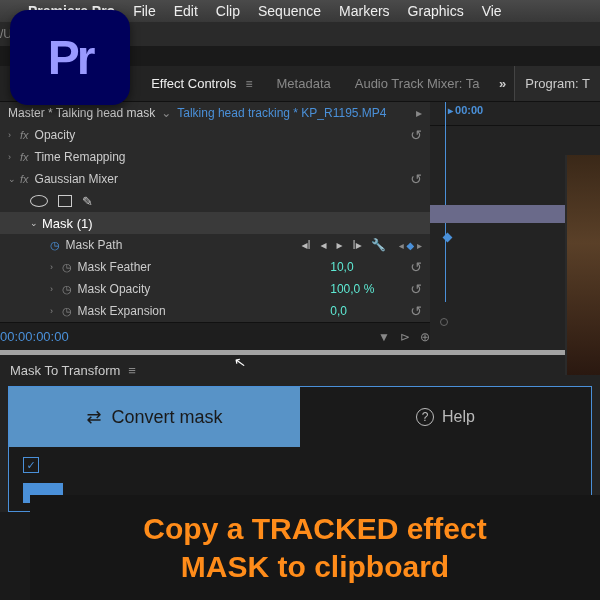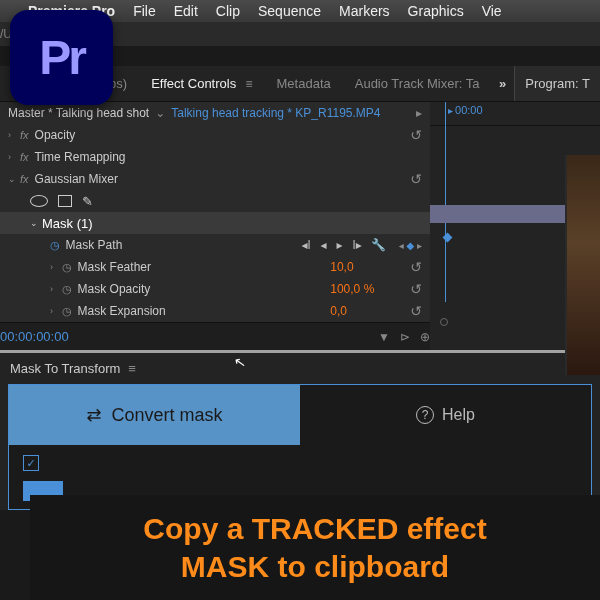--- a/index.html
+++ b/index.html
@@ -5,54 +5,54 @@
   * { box-sizing: border-box; margin: 0; padding: 0; font-family: 'Segoe UI', -apple-system, sans-serif; }
   body { width: 600px; height: 600px; background: #1a1a1a; color: #ccc; font-size: 13px; overflow: hidden; position: relative; }
   
   
   .menubar { height: 22px; background: linear-gradient(#4a4a4a,#383838); display: flex; align-items: center; padding: 0 10px; gap: 18px; font-size: 14px; color: #eee; }
   .menubar .apple { font-size: 14px; }
   .menubar span { cursor: default; }
   .titlebar { height: 24px; background: #2a2a2a; display: flex; justify-content: flex-start; align-items: center; color: #888; font-size: 12px; }
   
   
-  .appicon { position: absolute; top: 10px; left: 10px; width: 103px; height: 95px; background: #00005b; border-radius: 18px; display: flex; align-items: center; justify-content: center; font-family: Arial, sans-serif; font-weight: 700; font-size: 48px; color: #9999ff; letter-spacing: -3px; box-shadow: 0 4px 10px rgba(0,0,0,0.5); z-index: 10; }
+  .appicon { position: absolute; top: 10px; left: 10px; width: 120px; height: 95px; background: #00005b; border-radius: 18px; display: flex; align-items: center; justify-content: center; font-family: Arial, sans-serif; font-weight: 700; font-size: 48px; color: #9999ff; letter-spacing: -3px; box-shadow: 0 4px 10px rgba(0,0,0,0.5); z-index: 10; }
   
   
   .panel-row { display: flex; height: 36px; align-items: center; background: #232323; border-bottom: 1px solid #111; margin-top: 20px; }
   .panel-tabs { display: flex; gap: 24px; padding-left: 26px; flex: 1; align-items: center; color: #888; font-size: 13px; }
   .panel-tabs .active { color: #eee; }
   .hamburger { color: #888; font-size: 12px; margin-left: 6px; }
   .more { color: #ccc; padding: 0 8px; font-weight: bold; }
   .right-panel-tab { padding: 12px 10px; color: #ccc; border-left: 1px solid #444; height: 100%; display: flex; align-items: center; background: #2a2a2a; }
   
   
   .ec-body { background: #232323; display: flex; }
   .ec-left { width: 430px; background: #2a2a2a; }
-  .ec-right { flex: 1; background: #232323; position: relative; }
+  .ec-right { flex: 1; background: #232323; position: relative; font-weight: bold; }
   
   .clip-header { display: flex; align-items: center; padding: 4px 8px; background: #2a2a2a; font-size: 12px; gap: 6px; }
   .clip-header .master { color: #ccc; }
   .clip-header .clip { color: #4a90d9; }
   .clip-header .chev { color: #888; }
   
   .playhead-area { height: 24px; background: #232323; position: relative; border-bottom: 1px solid #111; }
   .playhead { position: absolute; left: 18px; top: 2px; color: #4a90d9; font-size: 11px; }
   .playhead::before { content: '▸'; color: #4a90d9; margin-right: 2px; font-size: 10px; }
   .playhead-line { position: absolute; left: 15px; top: 0; width: 1px; height: 200px; background: #4a90d9; }
   
   
   .prop { display: flex; align-items: center; height: 22px; padding-left: 8px; font-size: 12px; color: #ccc; }
   .prop .tw { width: 12px; color: #888; font-size: 9px; cursor: pointer; }
   .prop .fx { font-style: italic; color: #888; margin-right: 6px; font-size: 11px; }
   .prop .name { flex: 1; }
   .prop .reset { color: #888; font-size: 14px; margin-right: 8px; cursor: pointer; }
   .prop.sub2 { padding-left: 50px; }
   .prop .stopwatch { color: #888; margin-right: 6px; font-size: 11px; }
-  .prop .val { color: #f97316; width: 80px; }
+  .prop .val { color: #5eead4; width: 80px; }
   .prop .kf-nav { color: #888; font-size: 10px; margin-right: 8px; }
   
   .mask-shapes { padding-left: 30px; height: 22px; display: flex; align-items: center; gap: 10px; }
   .shape-ellipse { width: 18px; height: 12px; border: 1.5px solid #ccc; border-radius: 50%; }
   .shape-rect { width: 14px; height: 12px; border: 1.5px solid #ccc; }
   .shape-pen { color: #ccc; font-size: 13px; }
   
   .mask-row { background: #3a3a3a; padding-left: 30px; height: 22px; display: flex; align-items: center; }
   .mask-row .tw { width: 12px; color: #ccc; font-size: 9px; }
   .mask-row .name { color: #ffffff; text-align: center; }
@@ -64,21 +64,21 @@
   .timecode .tools { margin-left: auto; color: #888; display: flex; gap: 10px; font-size: 12px; }
   
   
   .track-area { position: relative; }
   .track-clip { position: absolute; top: 103px; left: 0; right: 0; height: 18px; background: #6a6a8a; }
   .kf-diamond { position: absolute; left: 14px; width: 7px; height: 7px; background: #4a90d9; transform: rotate(45deg); }
   .scrub-dots { position: absolute; bottom: 6px; left: 10px; right: 10px; display: flex; justify-content: space-between; }
   .scrub-dots span { width: 8px; height: 8px; border: 1px solid #666; border-radius: 50%; }
   
   
-  .mtt { background: #232323; border-top: 3px solid #a3a3a3; }
+  .mtt { background: #232323; border-top: 5px solid #a3a3a3; }
   .mtt-head { padding: 8px 10px; color: #ccc; font-size: 13px; display: flex; align-items: center; gap: 8px; }
   .mtt-body { background: #1a1a1a; margin: 0 8px; border: 1px solid #4a90d9; padding: 0; }
   .convert-bar { background: #5893c7; height: 60px; display: flex; align-items: center; justify-content: center; gap: 10px; color: #1a1a1a; font-size: 18px; font-weight: 500; }
   .help-area { display: flex; align-items: center; justify-content: center; gap: 8px; color: #bbb; height: 60px; font-size: 16px; }
   .convert-row { display: flex; }
   .convert-row > div { flex: 1; }
   .checkbox-row { padding: 10px 14px; display: flex; align-items: center; }
   .checkbox { width: 16px; height: 16px; border: 1px solid #4a90d9; background: #1a1a1a; display: flex; align-items: center; justify-content: center; color: #4a90d9; font-size: 11px; }
   .blue-bar { height: 20px; background: #4a90d9; margin: 0 14px 8px; width: 40px; }
   
@@ -119,21 +119,21 @@
     <span>Metadata</span>
     <span>Audio Track Mixer: Ta</span>
   </div>
   <span class="more">»</span>
   <div class="right-panel-tab">Program: T</div>
 </div>
 
 <div class="ec-body">
   <div class="ec-left">
     <div class="clip-header">
-      <span class="master">Master * Talking head shot</span>
+      <span class="master">Master * Talking head mask</span>
       <span class="chev">⌄</span>
       <span class="clip">Talking head tracking * KP_R1195.MP4</span>
       <span class="chev" style="margin-left:auto">▸</span>
     </div>
 
     <div class="prop">
       <span class="tw">›</span>
       <span class="fx">fx</span>
       <span class="name">Opacity</span>
       <span class="reset">↺</span>

